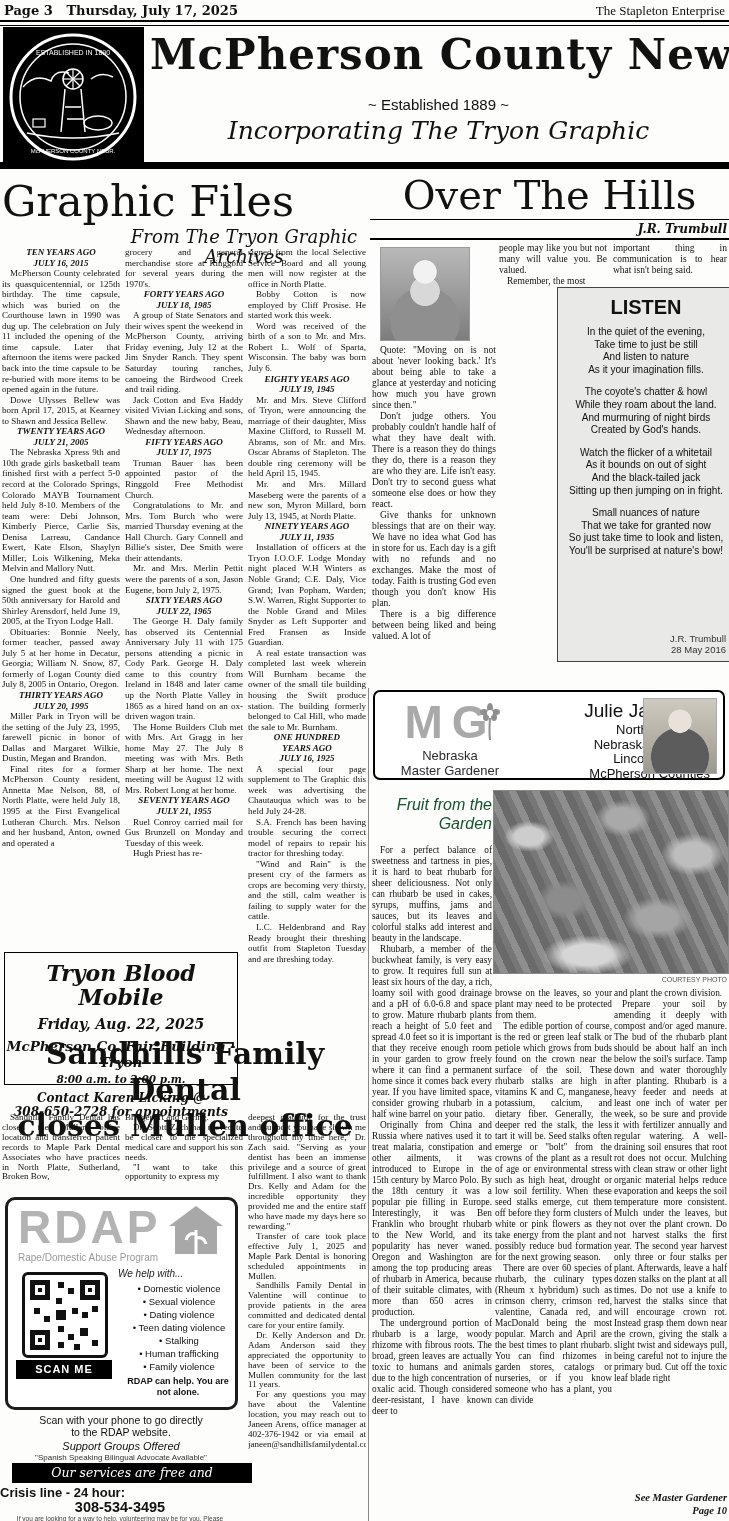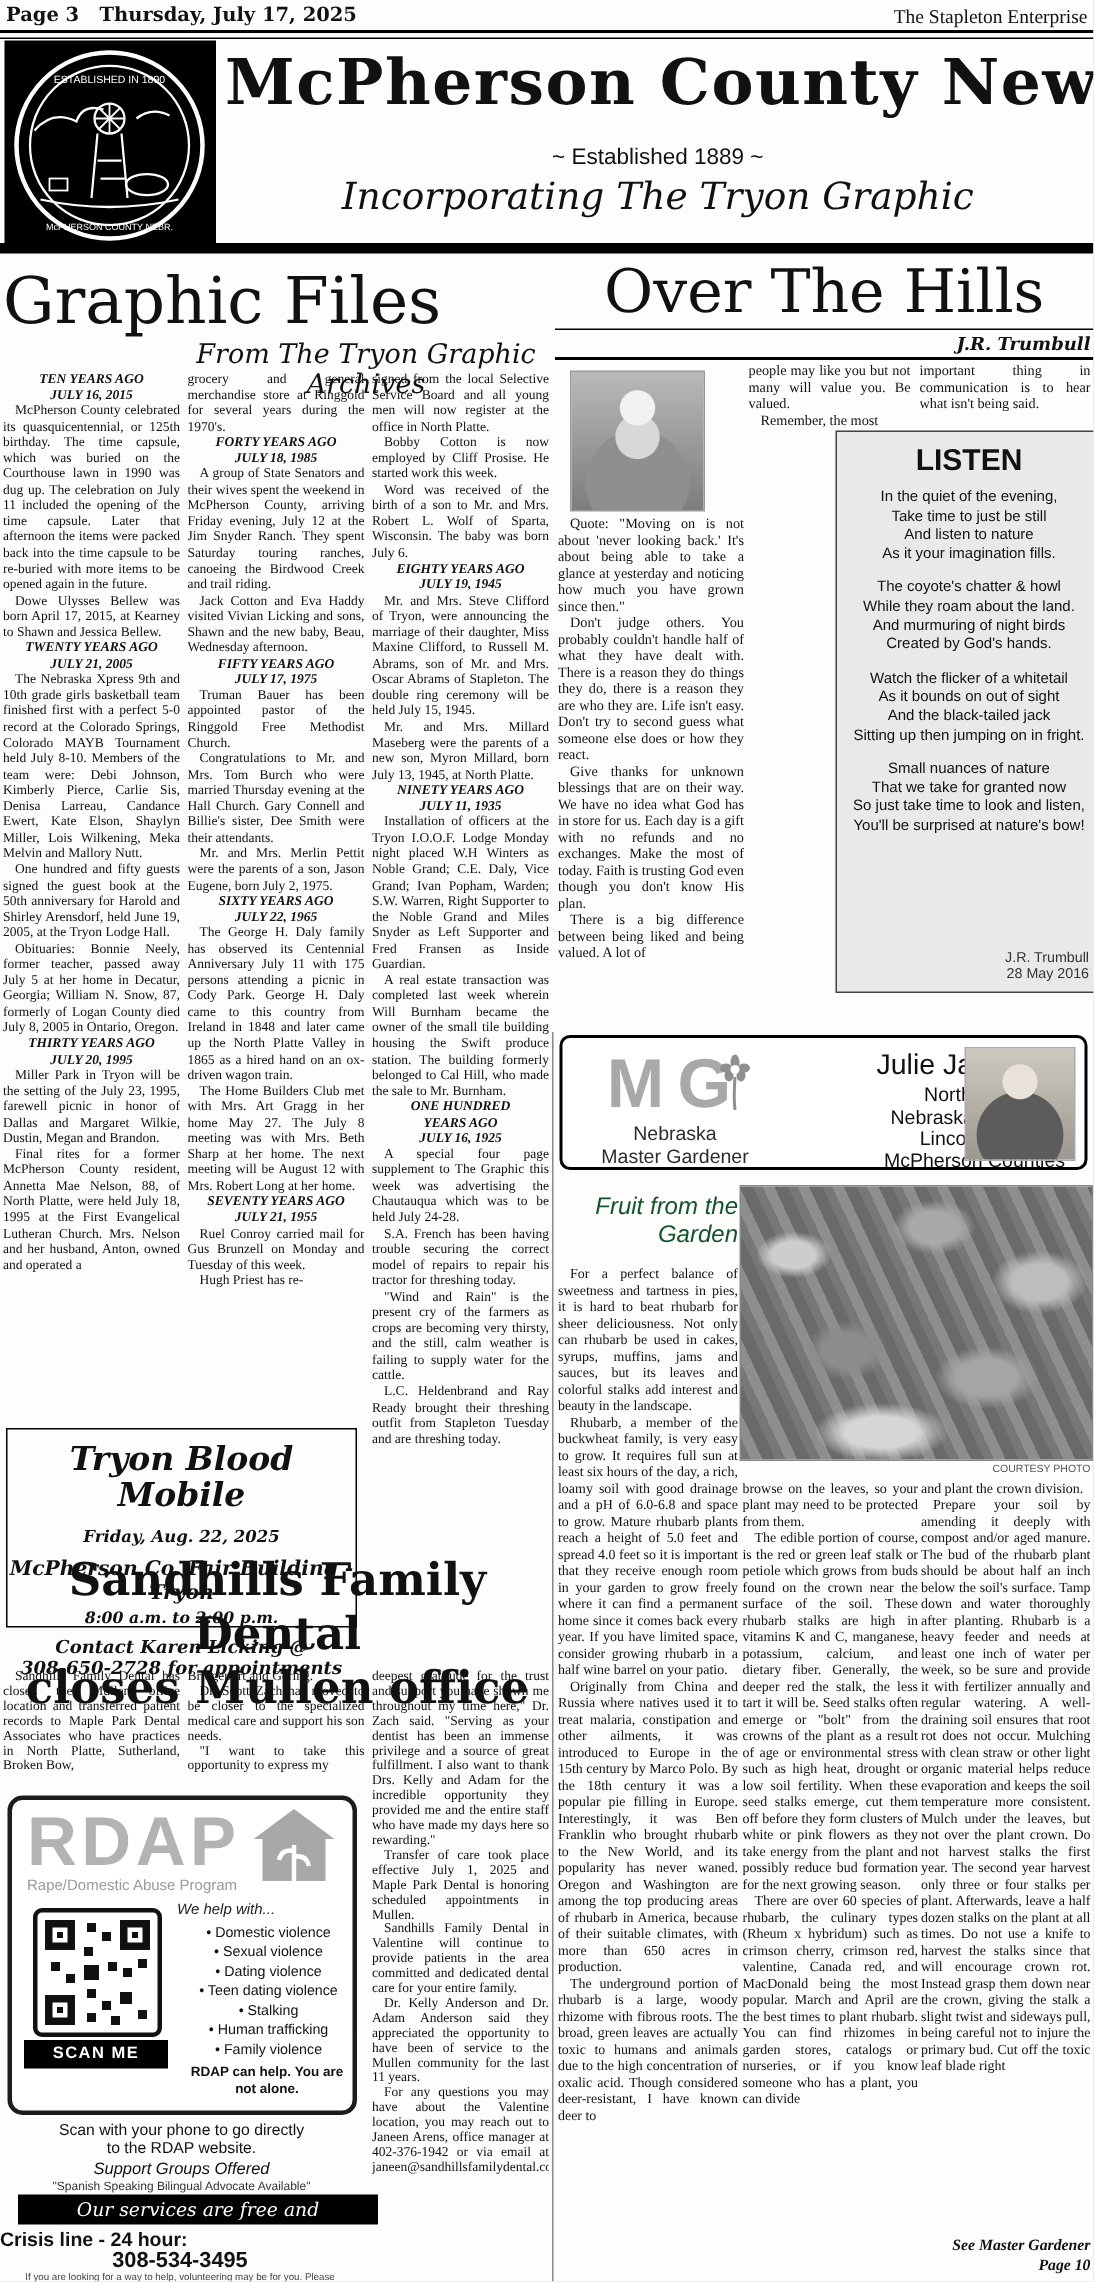--- a/index.html
+++ b/index.html
@@ -65,21 +65,21 @@
        radial-gradient(ellipse 40px 28px at 30% 60%, #8c8c8c 0 40%, transparent 70%),
        radial-gradient(ellipse 50px 30px at 70% 70%, #a5a5a5 0 40%, transparent 70%),
        radial-gradient(ellipse 60px 26px at 40% 90%, #d6d6d6 0 40%, transparent 75%),
        repeating-linear-gradient(65deg, #777 0 6px, #8e8e8e 6px 13px, #6a6a6a 13px 21px);}
   .courtesy{left:493px;top:975px;width:234px;text-align:right;font:7px/9px "Liberation Sans",sans-serif;color:#555;}
   .gd-jump{left:580px;top:1492px;width:147px;text-align:right;font:italic bold 10.5px/12.5px "Liberation Serif",serif;}
   
   .bm-box{left:4px;top:952px;width:234px;height:133px;border:1.5px solid #000;box-sizing:border-box;
       text-align:center;font-style:italic;font-weight:bold;font-family:"DejaVu Serif",serif;}
   .bm-title{font-size:22px;line-height:24px;margin-top:8px;}
-  .bm-l1{font-size:11px;line-height:19px;margin-top:6px;}
+  .bm-l1{font-size:14px;line-height:19px;margin-top:6px;}
   .bm-l2{font-size:13.5px;line-height:16px;margin-top:4px;}
   .bm-l3{font-size:10.5px;line-height:13px;margin-top:3px;}
   .bm-l4{font-size:12px;line-height:14px;margin-top:5px;}
   .bm-l5{font-size:12px;line-height:14px;}
   
   .dn-head{left:0;top:1036px;width:370px;text-align:center;font:bold 30px/36px "DejaVu Serif",serif;}
   
   .rdap-box{left:5px;top:1197px;width:233px;height:213px;border:3px solid #1c1c1c;border-radius:10px;box-sizing:border-box;background:#fff;}
   .rdap-word{position:absolute;left:10px;top:2px;font:bold 46px/50px "Liberation Sans",sans-serif;color:#b3b3b3;letter-spacing:3px;}
   .rdap-tag{position:absolute;left:10px;top:52px;font:10px/12px "Liberation Sans",sans-serif;color:#9a9a9a;}
@@ -176,21 +176,21 @@
       <div class="subhead">JULY 21, 1955</div>
       <div class="para">Ruel Conroy carried mail for Gus Brunzell on Monday and Tuesday of this week.</div>
       <div class="para">Hugh Priest has re-</div>
     </div>
   <div class="col" style="left:248px;top:247px;width:118px;height:788px;">
       <div class="para noindent">signed from the local Selective Service Board and all young men will now register at the office in North Platte.</div>
       <div class="para">Bobby Cotton is now employed by Cliff Prosise. He started work this week.</div>
       <div class="para">Word was received of the birth of a son to Mr. and Mrs. Robert L. Wolf of Sparta, Wisconsin. The baby was born July 6.</div>
       <div class="subhead">EIGHTY YEARS AGO</div>
       <div class="subhead">JULY 19, 1945</div>
-      <div class="para">Mr. and Mrs. Steve Clifford of Tryon, were announcing the marriage of their daughter, Miss Maxine Clifford, to Russell M. Abrams, son of Mr. and Mrs. Oscar Abrams of Stapleton. The double ring ceremony will be held July 15, 1945.</div>
+      <div class="para">Mr. and Mrs. Steve Clifford of Tryon, were announcing the marriage of their daughter, Miss Maxine Clifford, to Russell M. Abrams, son of Mr. and Mrs. Oscar Abrams of Stapleton. The double ring ceremony will be held April 15, 1945.</div>
       <div class="para">Mr. and Mrs. Millard Maseberg were the parents of a new son, Myron Millard, born July 13, 1945, at North Platte.</div>
       <div class="subhead">NINETY YEARS AGO</div>
       <div class="subhead">JULY 11, 1935</div>
       <div class="para">Installation of officers at the Tryon I.O.O.F. Lodge Monday night placed W.H Winters as Noble Grand; C.E. Daly, Vice Grand; Ivan Popham, Warden; S.W. Warren, Right Supporter to the Noble Grand and Miles Snyder as Left Supporter and Fred Fransen as Inside Guardian.</div>
       <div class="para">A real estate transaction was completed last week wherein Will Burnham became the owner of the small tile building housing the Swift produce station. The building formerly belonged to Cal Hill, who made the sale to Mr. Burnham.</div>
       <div class="subhead">ONE HUNDRED</div>
       <div class="subhead">YEARS AGO</div>
       <div class="subhead">JULY 16, 1925</div>
       <div class="para">A special four page supplement to The Graphic this week was advertising the Chautauqua which was to be held July 24-28.</div>
       <div class="para">S.A. French has been having trouble securing the correct model of repairs to repair his tractor for threshing today.</div>

